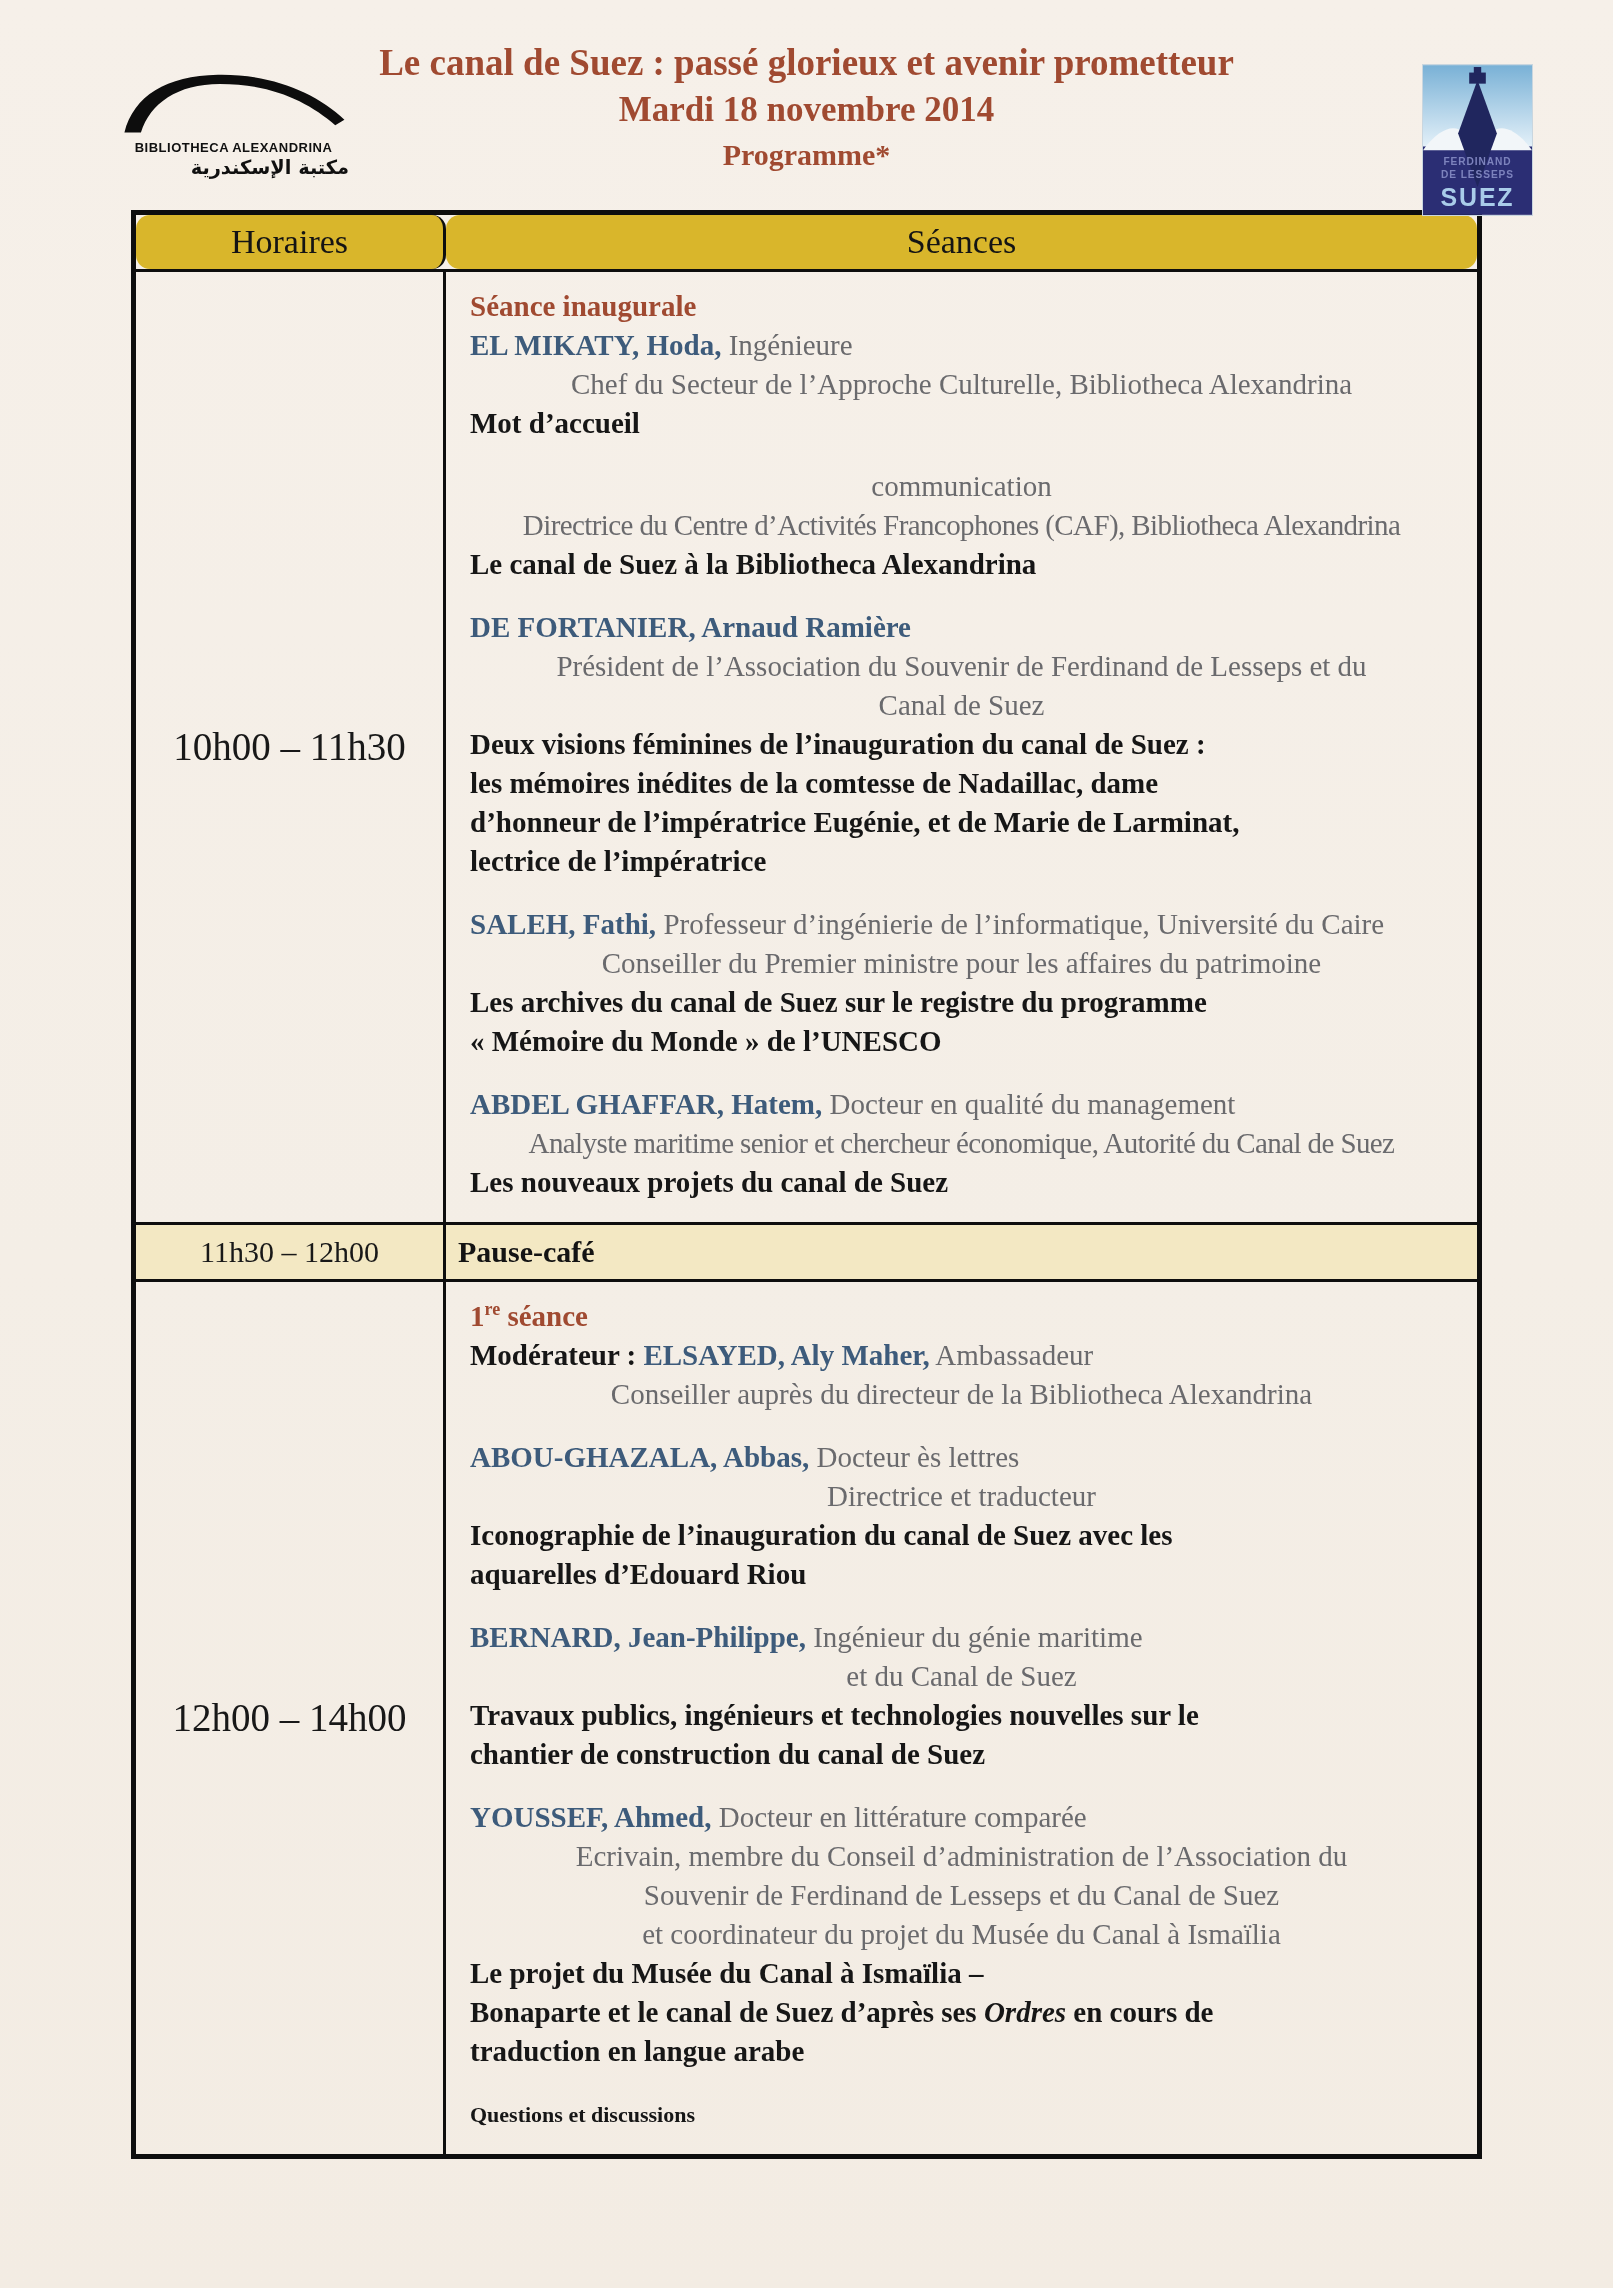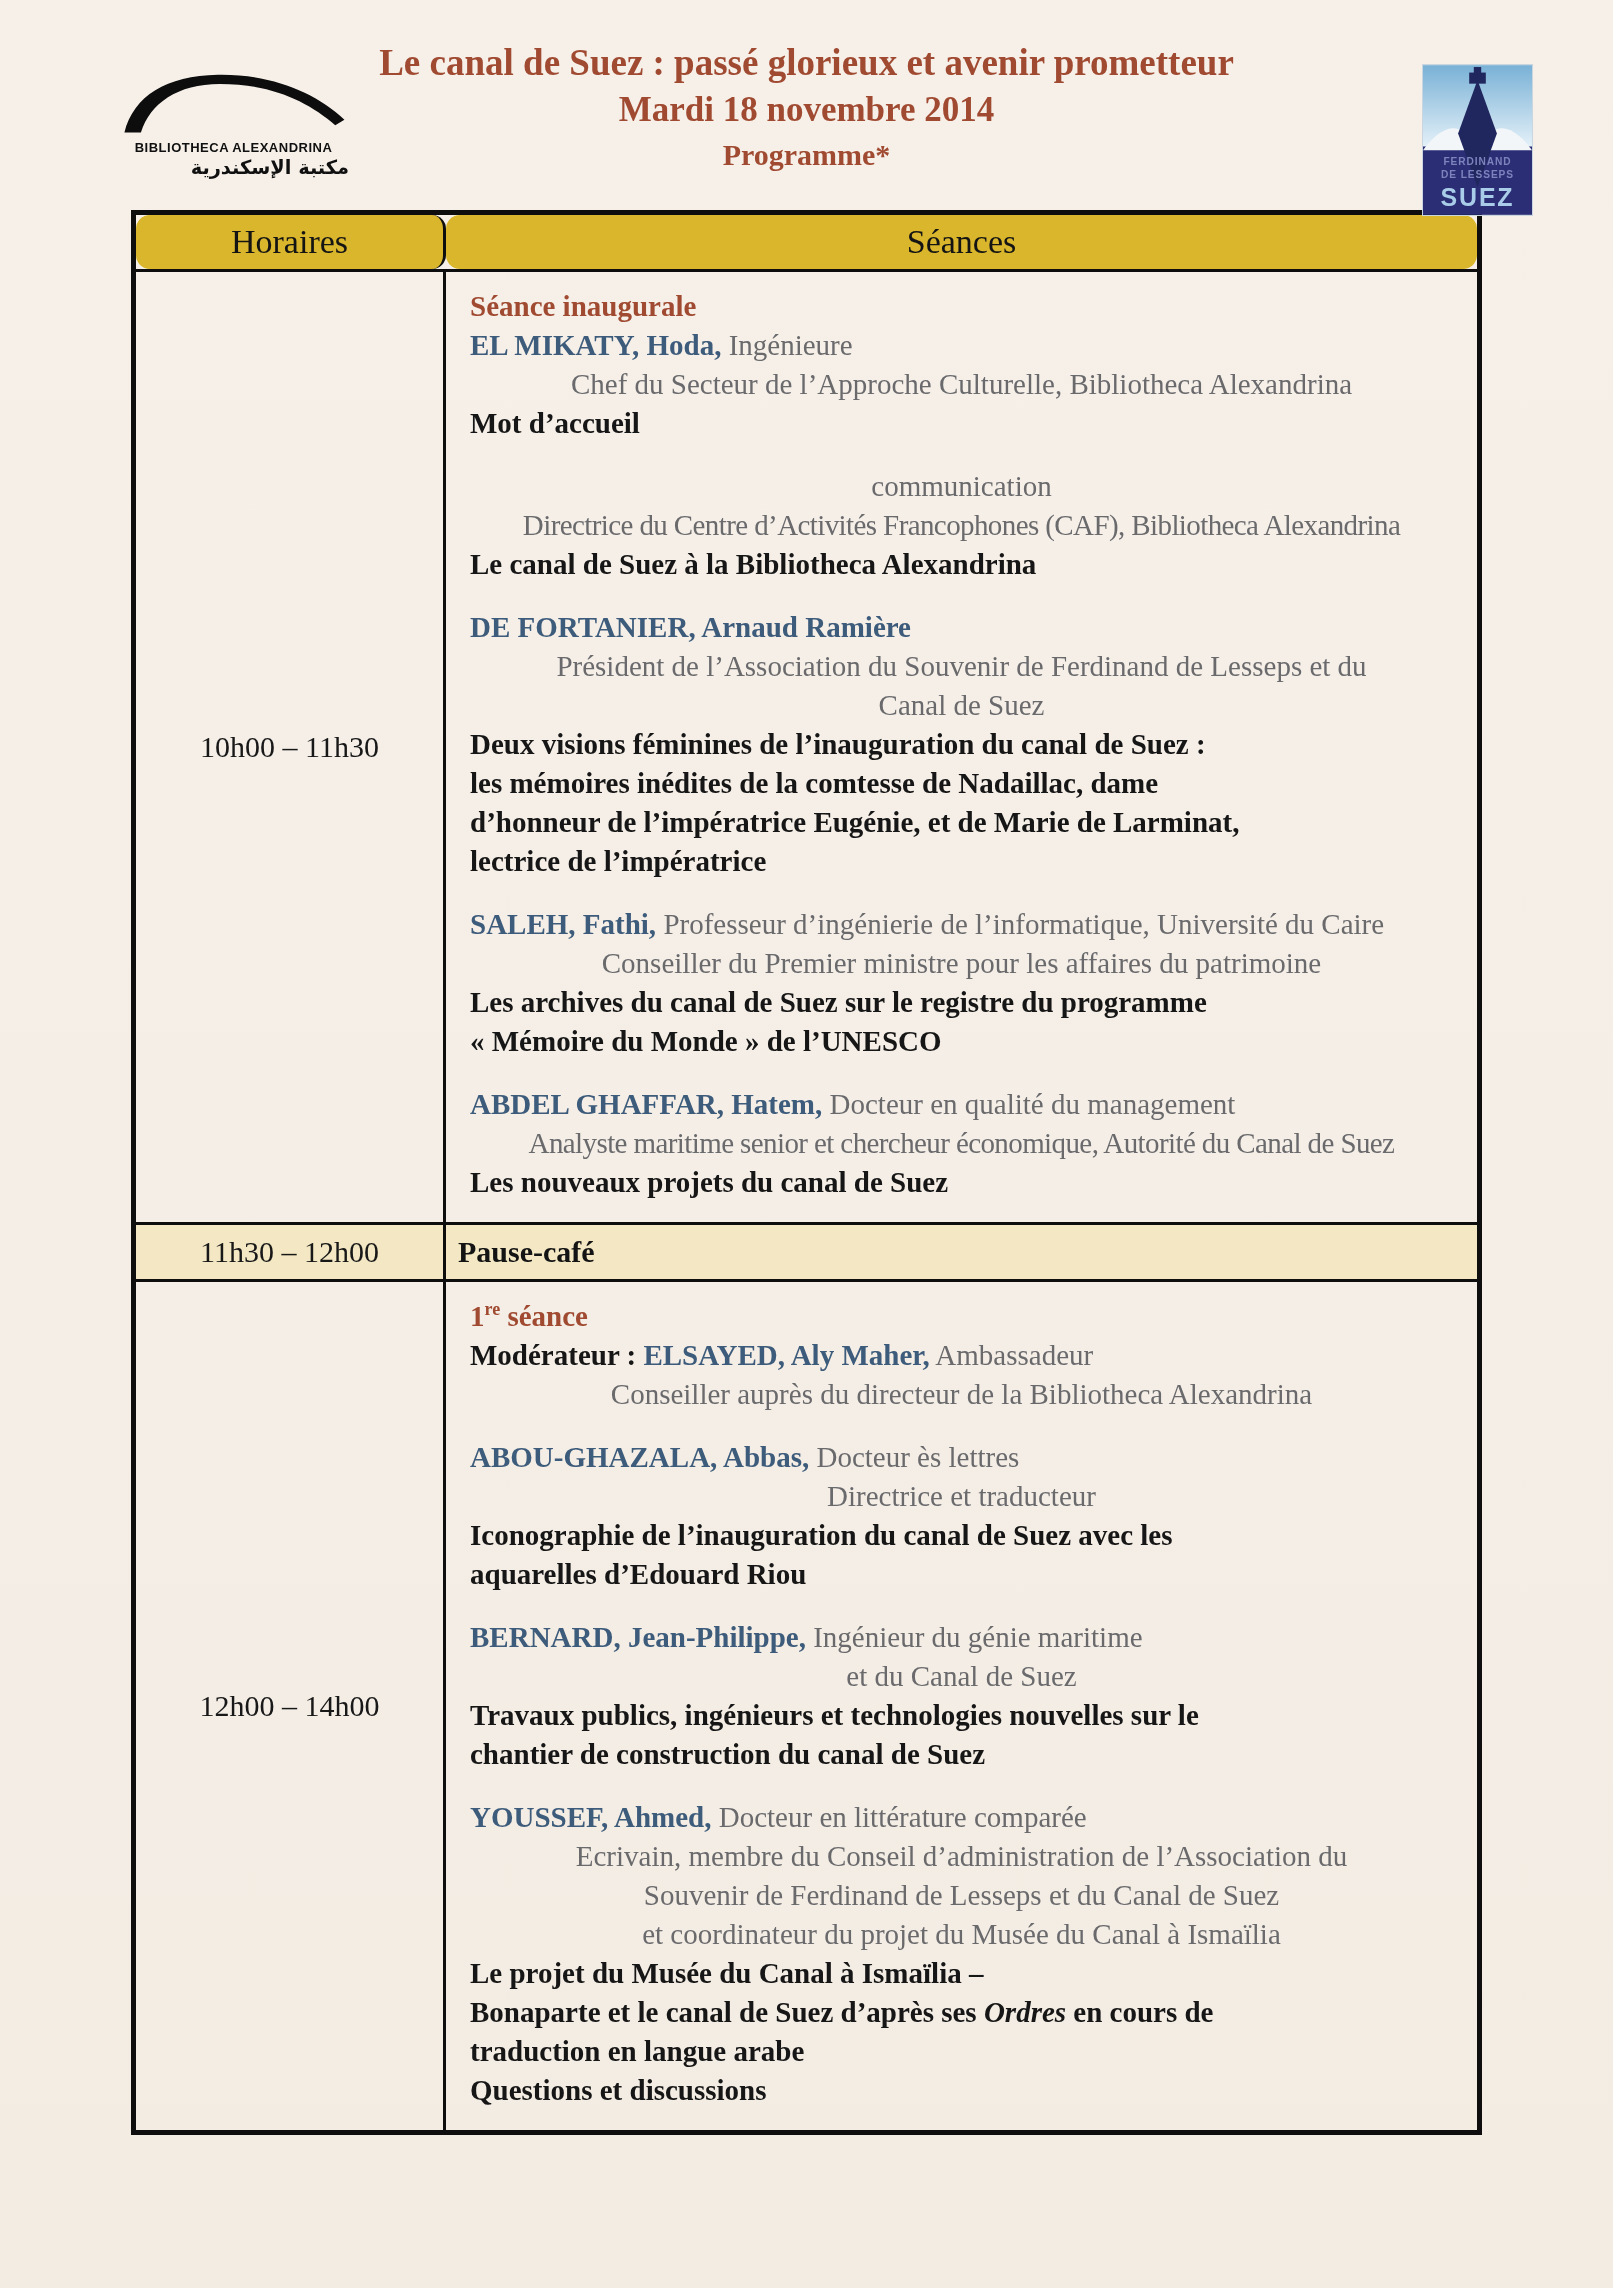--- a/index.html
+++ b/index.html
@@ -51,21 +51,21 @@
     border:5.5px solid #0e0e0e;
   }
   .row{
     display:grid;
     grid-template-columns:310px 1fr;
   }
   .row + .row{border-top:3.7px solid #0e0e0e;}
   .cell-time{
     border-right:3.7px solid #0e0e0e;
     display:flex;align-items:center;justify-content:center;
-    font-size:30px;color:#181818;
+    font-size:39px;color:#181818;
     text-align:center;
   }
   .cell-content{padding:14.8px 24px 20px 24px;}
 
   .header-row .cell-time,
   .header-row .cell-sessions{
     background:#d9b62b;
     display:flex;align-items:center;justify-content:center;
     font-size:34px;color:#141414;
     height:54px;padding:0;border-radius:14px;
@@ -87,21 +87,21 @@
   .talk{margin-top:24px;}
   .talk.first{margin-top:0;}
   .talk p,.talk div{margin:0;}
   .line{font-size:29px;line-height:39px;}
   .name{color:#3d5b7b;font-weight:bold;}
   .prefix{color:#161616;font-weight:bold;}
   .role,.aff{color:#6a6a6d;text-align:center;}
   .aff.squeeze{letter-spacing:-0.6px;}
   .title{color:#161616;font-weight:bold;}
   .title i{font-weight:bold;}
-  .closing{font-size:29px;line-height:39px;font-weight:bold;color:#161616;}
+  .closing{margin-top:24px;font-size:22px;line-height:39px;font-weight:bold;color:#161616;}
 </style>
 </head>
 <body>
 
 <div class="page">
 
   <header class="masthead">
 
     <div class="logo-ba">
       <svg viewBox="0 0 250 72" aria-hidden="true">

